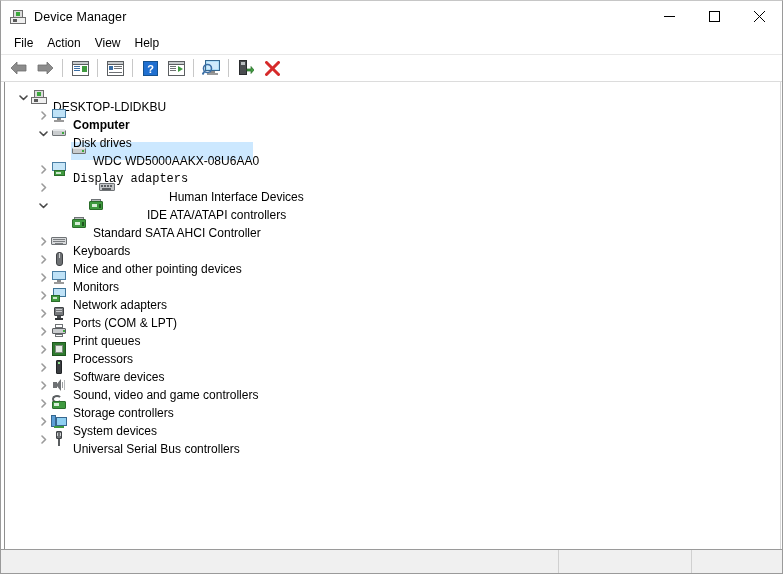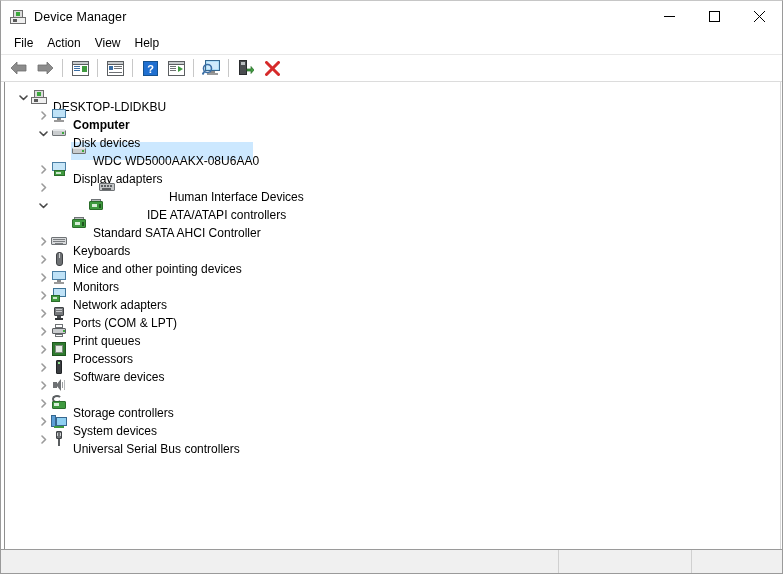--- a/index.html
+++ b/index.html
@@ -424,37 +424,37 @@
             <span class="chev">
               <svg width="9" height="9" viewBox="0 0 9 9">
                 <path d="M1,3 L4.5,6.5 L8,3" fill="none" stroke="#4a4a4a" stroke-width="1.6" stroke-linecap="round" stroke-linejoin="round"></path>
               </svg>
             </span>
             <span class="row-icon">
               <span class="ico dd-body"></span>
               <span class="ico dd-top"></span>
               <span class="ico dd-led"></span>
             </span>
-            <span class="row-label">Disk devices</span>
+            <span class="row-label">Disk drives</span>
           </div>
         </div>
         <div class="row selected">
           <div class="sel-bg" style="left: 66px; width: 182px;"></div>
           <div class="content" style="padding-left: 50px;">
             <span class="chev"></span>
             <span class="row-icon">
               <span class="ico dd-body"></span>
               <span class="ico dd-top"></span>
               <span class="ico dd-led"></span>
             </span>
             <span class="row-label">WDC WD5000AAKX-08U6AA0</span>
           </div>
         </div>
         <div class="row">
-          <div class="content" style="padding-left: 30px;">
+          <div class="content" style="padding-left: 30px; font-family: Liberation Mono, monospace;">
             <span class="chev">
               <svg width="9" height="9" viewBox="0 0 9 9">
                 <path d="M3,1 L6.5,4.5 L3,8" fill="none" stroke="#9b9b9b" stroke-width="1.6" stroke-linecap="round" stroke-linejoin="round"></path>
               </svg>
             </span>
             <span class="row-icon">
               <span class="ico da-screen"></span>
               <span class="ico da-inner"></span>
               <span class="ico da-card"></span>
               <span class="ico da-chip"></span>
@@ -637,20 +637,21 @@
               <svg width="9" height="9" viewBox="0 0 9 9">
                 <path d="M3,1 L6.5,4.5 L3,8" fill="none" stroke="#9b9b9b" stroke-width="1.6" stroke-linecap="round" stroke-linejoin="round"></path>
               </svg>
             </span>
             <span class="row-icon">
               <span class="ico snd-box"></span>
               <span class="ico snd-cone"></span>
               <span class="ico snd-w1"></span>
               <span class="ico snd-w2"></span>
             </span>
+            <span class="row-label">Sound, video and game controllers</span>
           </div>
         </div>
         <div class="row">
           <div class="content" style="padding-left: 30px;">
             <span class="chev">
               <svg width="9" height="9" viewBox="0 0 9 9">
                 <path d="M3,1 L6.5,4.5 L3,8" fill="none" stroke="#9b9b9b" stroke-width="1.6" stroke-linecap="round" stroke-linejoin="round"></path>
               </svg>
             </span>
             <span class="row-icon">

